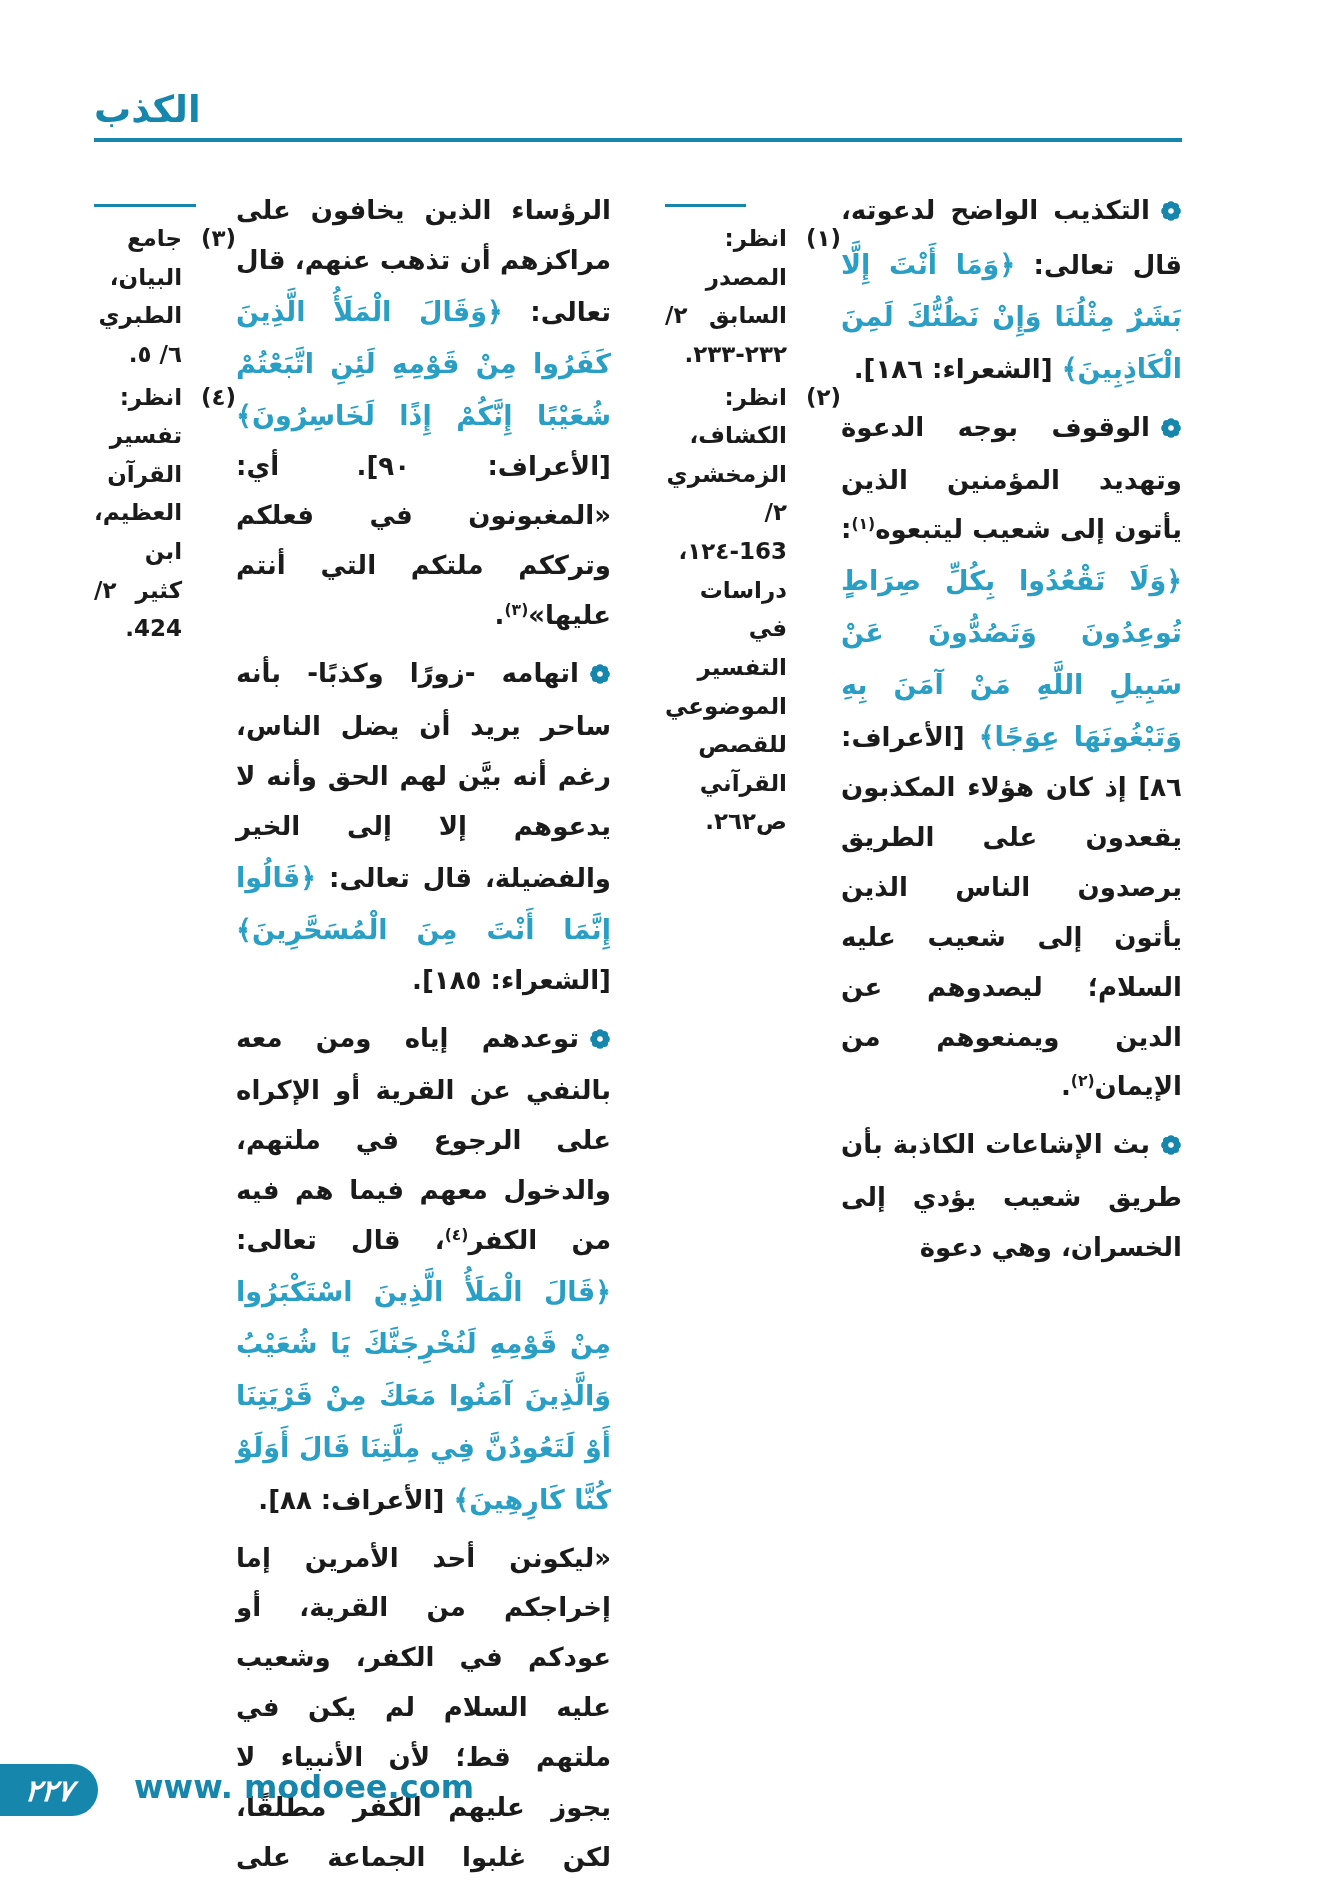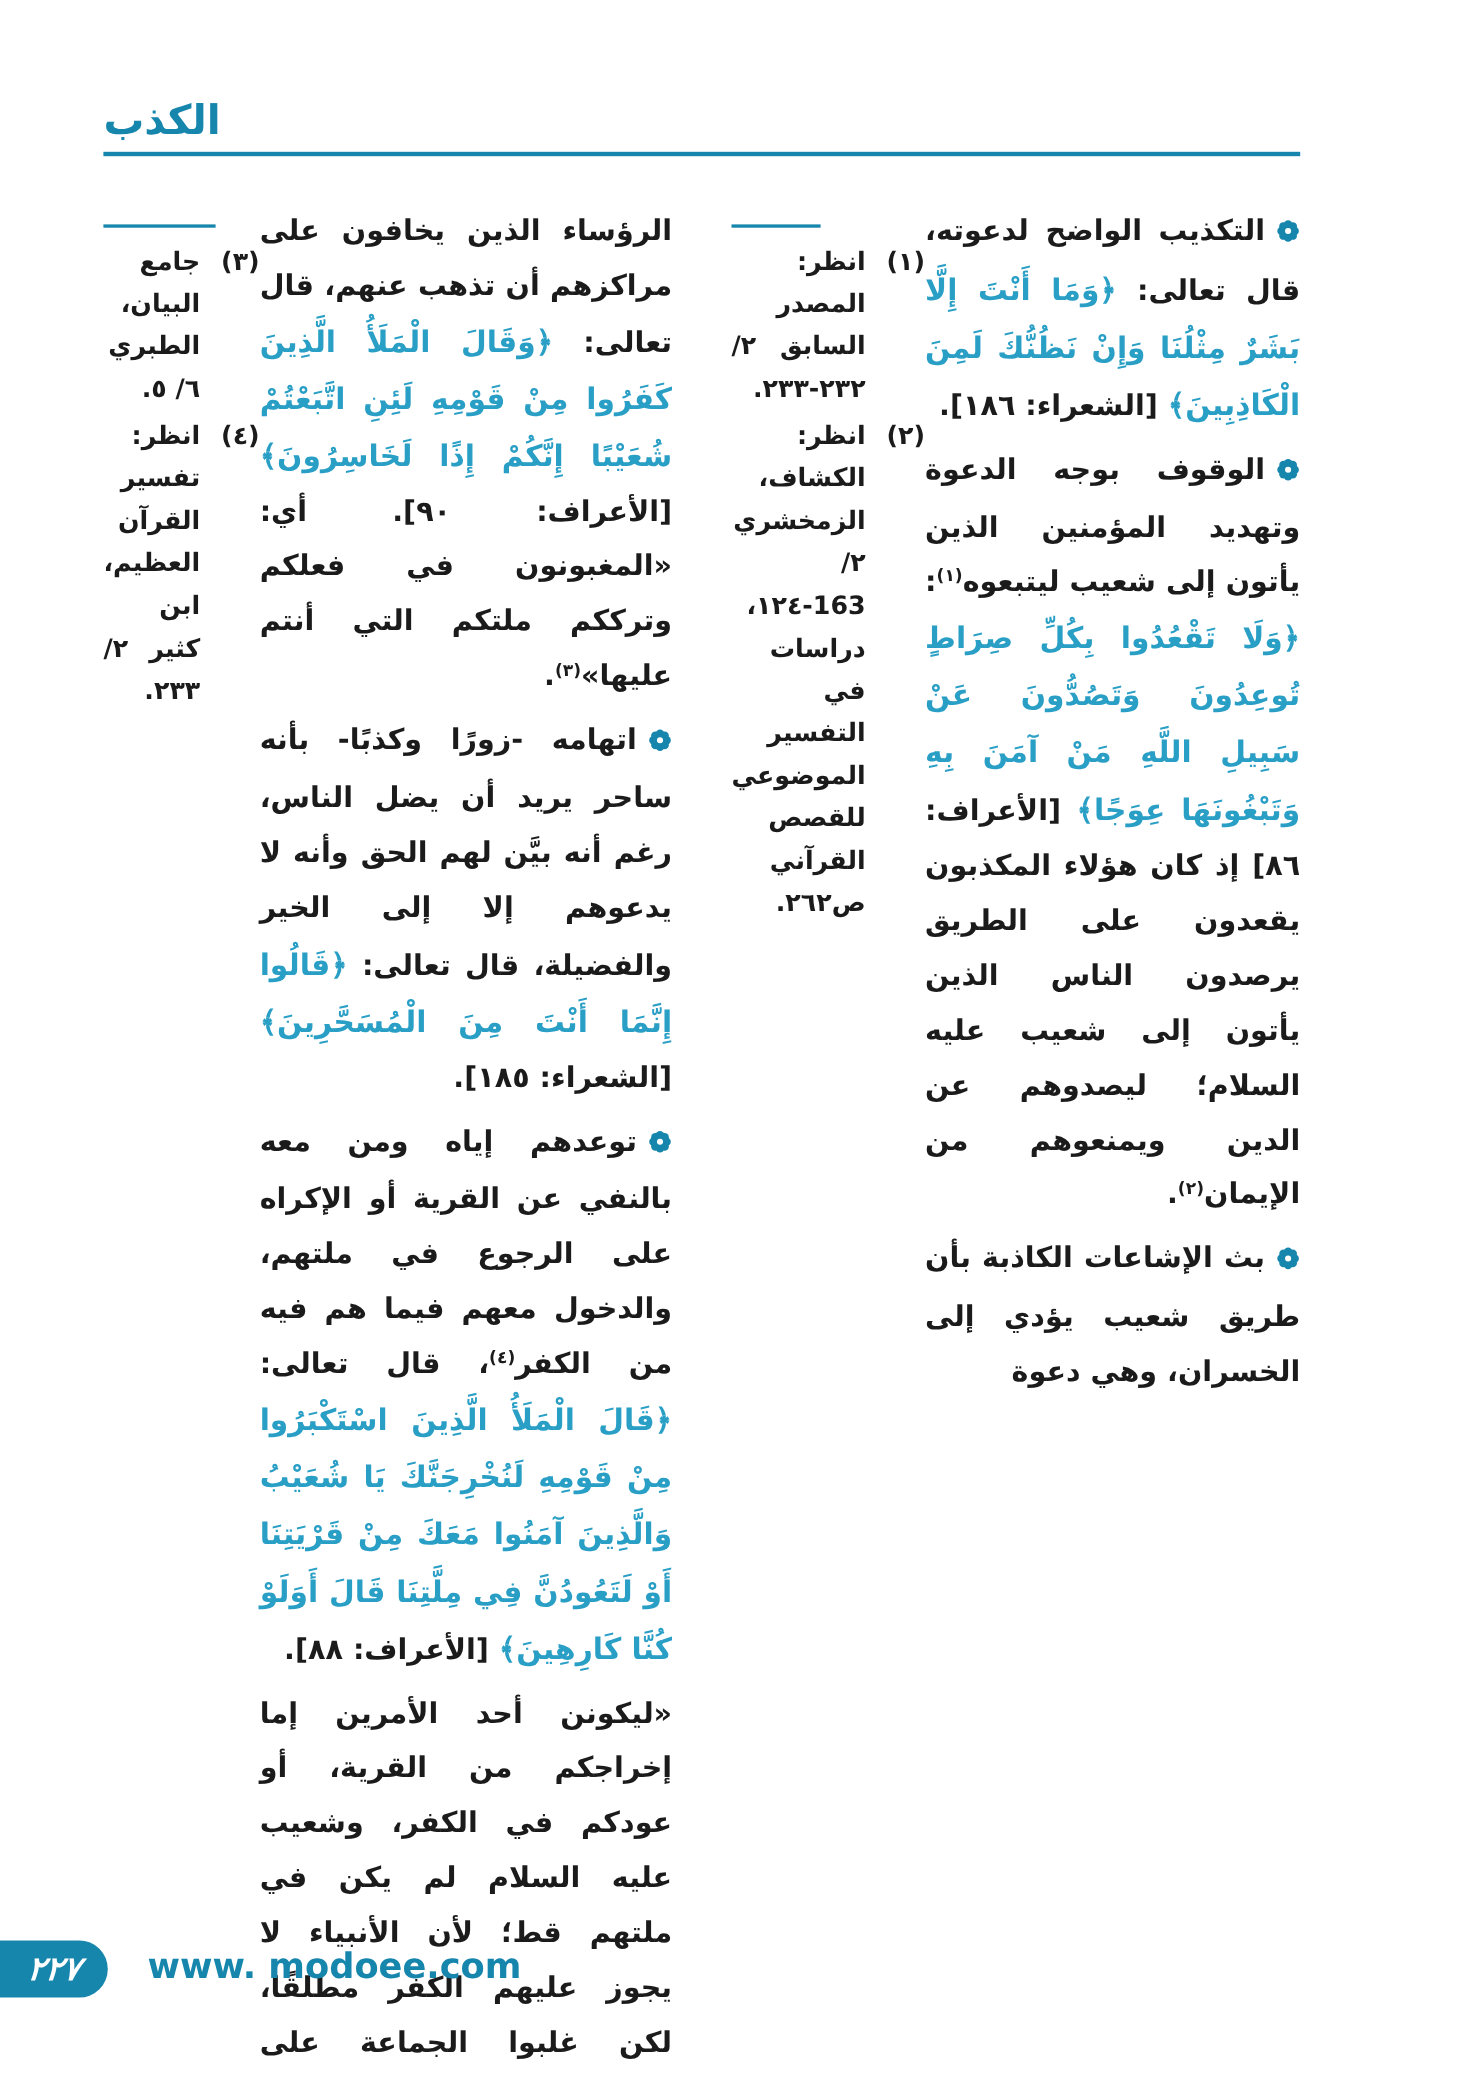--- a/index.html
+++ b/index.html
@@ -170,21 +170,21 @@
         </div>
       <div class="footnotes">
         <div class="fn-rule"></div>
         <div class="fn-list">
             <div class="fn-item">
               <span class="fn-num">(٣)</span>
               <span class="fn-text">جامع البيان، الطبري ٦/ ٥.</span>
             </div>
             <div class="fn-item">
               <span class="fn-num">(٤)</span>
-              <span class="fn-text">انظر: تفسير القرآن العظيم، ابن كثير ٢/ ٢٣٣.</span>
+              <span class="fn-text">انظر: تفسير القرآن العظيم، ابن كثير ٢/ 424.</span>
             </div>
           </div>
       </div>
     </section>
 
   </main>
 
   <footer>
     <div class="page-number-badge">
       <span class="page-number">٢٢٧</span>

